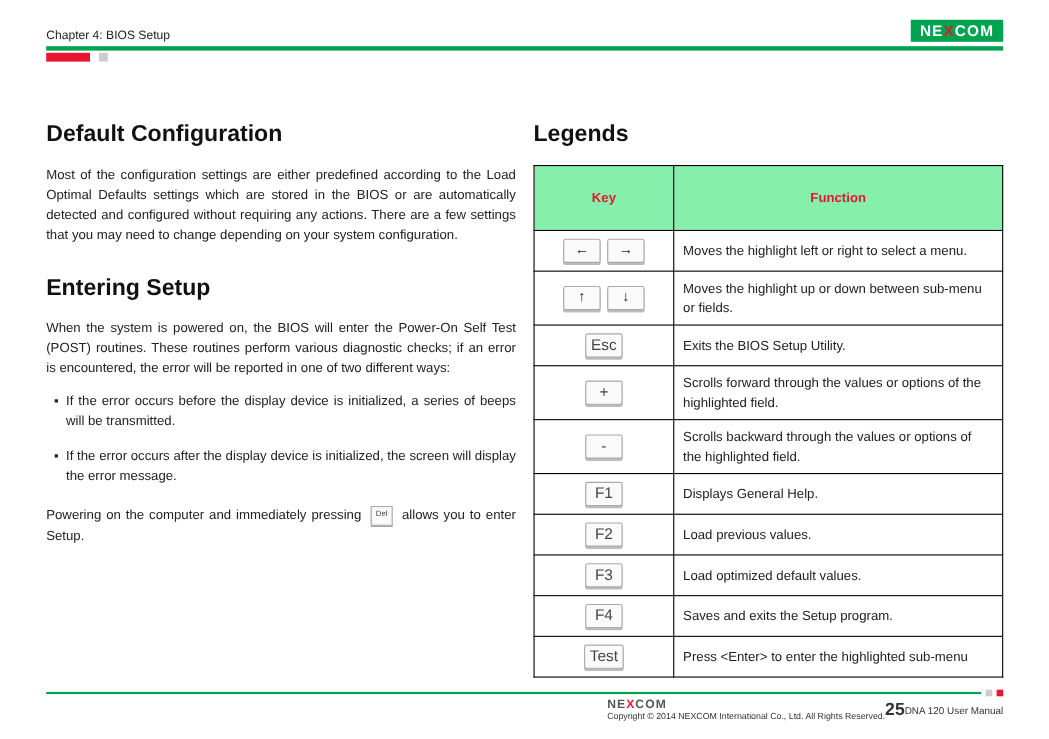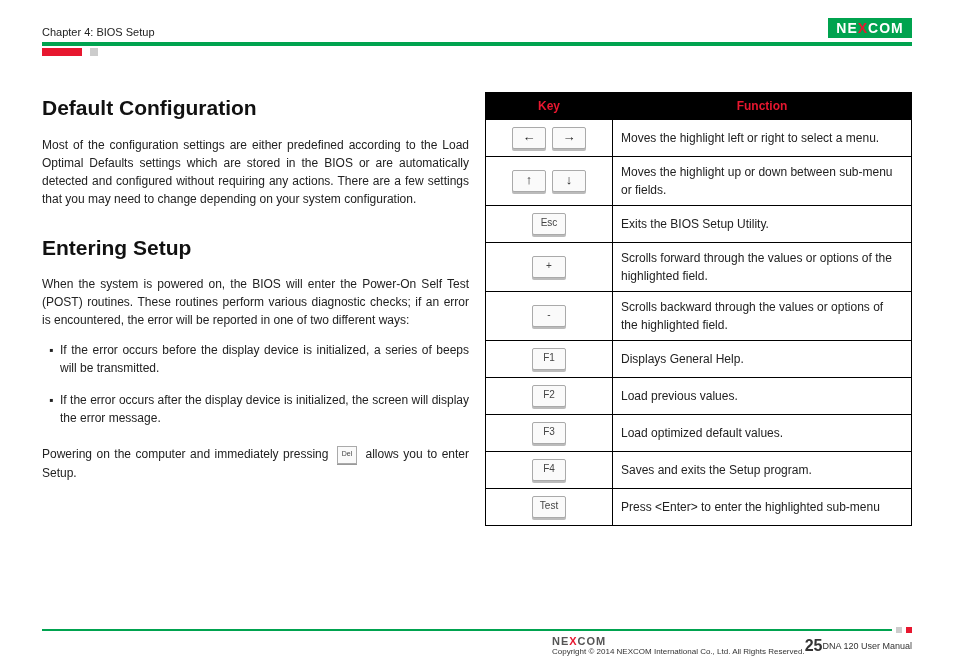--- a/index.html
+++ b/index.html
@@ -52,21 +52,21 @@
   .hr .green { height:4px; background:#00a34f; width:100%; }
   .tabbar { height:8px; display:flex; margin-top:2px; }
   .tabbar .r { width:40px; background:#e7172f; }
   .tabbar .w { width:8px; background:#fff; }
   .tabbar .g { width:8px; background:#ccc; }
 
   
   .cols {
     display:flex;
     gap: 16px;
-    margin-top: 36px;
+    margin-top: 50px;
   }
   .col {
     flex: 1;
     font-size: 12px;
     line-height: 1.5;
     color:#222;
   }
   h2 {
     font-size: 21px;
     font-weight: 700;
@@ -92,44 +92,44 @@
   }
 
   
   table.legend {
     border-collapse: collapse;
     width: 100%;
     font-size: 12px;
   }
   table.legend th {
     border: 1px solid #000;
-    padding: 4px 6px;
+    padding: 20px 6px;
     font-weight: 700;
     color: #e7172f;
     text-align: center;
-    background:#000000;
+    background:#86efac;
   }
   table.legend td {
     border: 1px solid #000;
     padding: 6px 8px;
     vertical-align: middle;
   }
   table.legend td.kc {
     width: 110px;
     text-align: center;
   }
   .kcap {
     display:inline-block;
     min-width: 24px;
     height: 20px;
     border: 1px solid #aaa;
     background: #fafafa;
     box-shadow: 0 2px 0 #bbb;
     border-radius: 2px;
-    font-size: 10px;
+    font-size: 14px;
     text-align:center;
     line-height: 18px;
     color:#444;
     margin: 1px 3px;
     padding: 0 4px;
   }
   .arrow { font-size: 13px; color:#222; }
   
   .footer-wrap {
     position:absolute;
@@ -203,20 +203,21 @@
       </ul>
 
       <p class="just">
         <span>Powering on the computer and immediately pressing</span>
         <span class="key-inline">Del</span>
         <span>allows you to enter Setup.</span>
       </p>
     </div>
 
     <div class="col">
+      <h2>Legends</h2>
       <table class="legend">
         <thead>
           <tr>
             <th>Key</th>
             <th>Function</th>
           </tr>
         </thead>
         <tbody id="legend-body">
             <tr>
               <td class="kc"><span class="kcap arrow">←</span><span class="kcap arrow">→</span></td>

